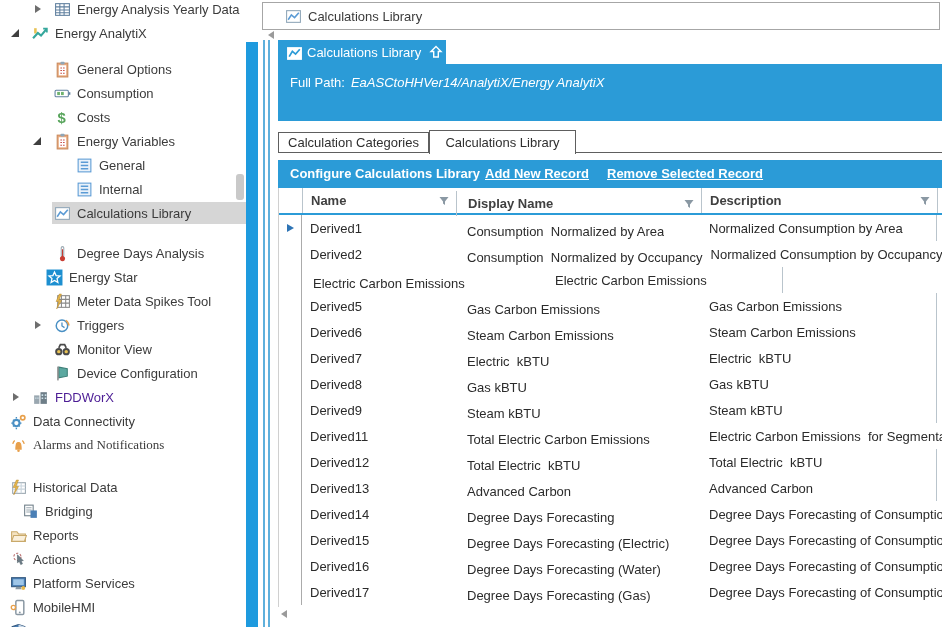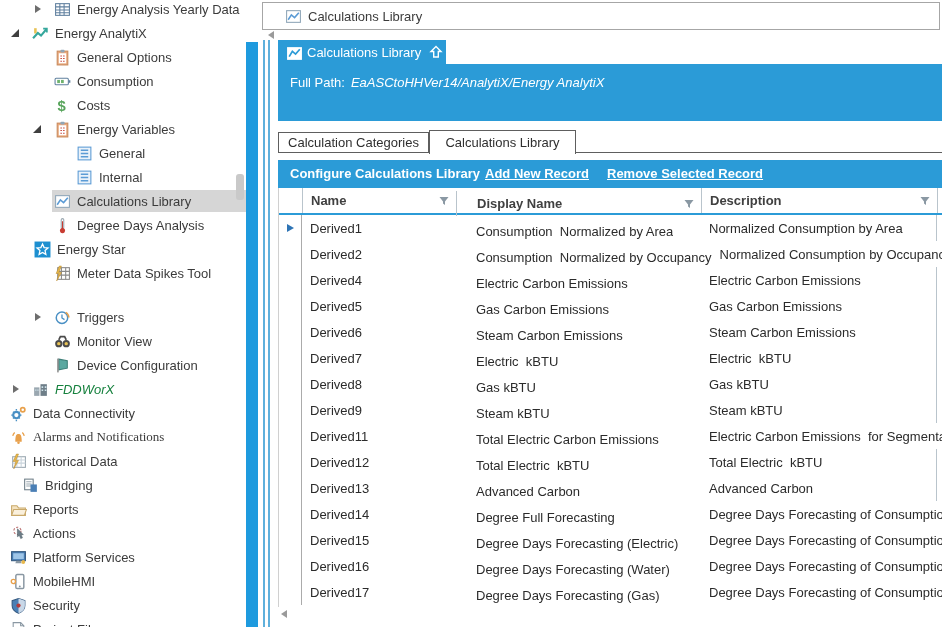--- a/index.html
+++ b/index.html
@@ -44,21 +44,21 @@
   .grid-titlebar { position:absolute; left:278px; top:160px; width:664px; height:28px; background:#2b9bd7; color:#fff; }
   .grid-titlebar .gtitle { position:absolute; left:12px; top:6px; font-weight:bold; }
   .grid-titlebar a { color:#fff; text-decoration:underline; font-weight:600; position:absolute; top:6px; white-space:nowrap; cursor:pointer; }
   .grid { position:absolute; left:278px; top:188px; width:664px; height:419px; border-left:1px solid #d0d0d0; }
   .ghead { display:flex; height:27px; border-bottom:2px solid #2b9bd7; align-items:center; }
   .gcell { display:flex; align-items:center; height:100%; }
   .ghead .gcell { border-left:1px solid #b9c4cc; font-weight:bold; color:#404040; }
   .ghead .gcell.c-sel { border-left:none; }
   .c-sel  { flex:0 0 23px; }
   .c-name { flex:0 0 154px; padding-left:8px; }
-  .c-disp { flex:0 0 245px; padding-left:20px;margin-top:6px; }
+  .c-disp { flex:0 0 245px; padding-left:11px;margin-top:6px; }
   .c-desc { flex:0 0 236px; padding-left:8px; }
   .c-rest { flex:1; border-left:1px solid #b9c4cc; height:100%; }
   .funnel { margin-left:auto; margin-right:6px; width:12px; height:12px; }
   .funnel svg { display:block; }
   .grow { display:flex; height:26px; align-items:center; color:#2b2b2b; }
   .grow .c-sel { border-right:1px solid #ababab; height:26px; display:flex; align-items:center; justify-content:center; }
   .grow .c-desc { border-right:1px solid #b9c4cc; height:26px; display:flex; align-items:center; }
   .grow .val { white-space:pre; overflow:hidden; }
   .row-arrow { width:0; height:0; border-left:7px solid #2e74b5; border-top:4.5px solid transparent; border-bottom:4.5px solid transparent; }
 </style>
@@ -84,21 +84,21 @@
         <span class="ticon">
           <svg viewBox="0 0 16 16">
             <rect x="2" y="3" width="2.4" height="5" fill="#e8c254"></rect>
             <path d="M1 12.5 L5.5 7.5 L8.5 10 L13.5 4" stroke="#35a79c" stroke-width="2" fill="none"></path>
             <path d="M10.5 3.5 h3.5 v3.5" stroke="#35a79c" stroke-width="1.6" fill="none"></path>
           </svg>
         </span>
         <span class="tlabel">Energy AnalytiX</span>
       </span>
     </div>
-    <div class="trow" style="padding-left: 52px;">
+    <div class="trow" style="padding-left: 52px; margin-top: 12px;">
       <span class="tinner">
         <span class="ticon">
           <svg viewBox="0 0 16 16">
             <rect x="3" y="2" width="10" height="13" fill="#e8a87c" stroke="#c98b5e"></rect>
             <rect x="4.5" y="4" width="7" height="9.5" fill="#fff"></rect>
             <rect x="6" y="0.8" width="4" height="2.4" rx="1" fill="#8fa6b8"></rect>
             <path d="M6 6.5h4M6 9h4M6 11.5h4" stroke="#c94f44" stroke-dasharray="1.5 1"></path>
           </svg>
         </span>
         <span class="tlabel">General Options</span>
@@ -167,33 +167,33 @@
       <span class="tinner sel">
         <span class="ticon">
           <svg viewBox="0 0 16 16">
             <rect x="1.5" y="2.5" width="13" height="11" fill="#fff" stroke="#8fa6b8"></rect>
             <path d="M3 11 L6 6.5 L9 9 L13 4.5" stroke="#5b9bd5" stroke-width="1.5" fill="none"></path>
           </svg>
         </span>
         <span class="tlabel">Calculations Library</span>
       </span>
     </div>
-    <div class="trow" style="padding-left: 52px;">
+    <div class="trow" style="padding-left: 52px; margin-top: 16px;">
       <span class="tinner">
         <span class="ticon">
           <svg viewBox="0 0 16 16">
             <rect x="6.8" y="1.5" width="2.4" height="9.5" rx="1.2" fill="#fff" stroke="#9aa7b0"></rect>
             <rect x="7.5" y="4" width="1" height="7.5" fill="#c83c32"></rect>
             <circle cx="8" cy="12.8" r="2.4" fill="#c83c32"></circle>
           </svg>
         </span>
         <span class="tlabel">Degree Days Analysis</span>
       </span>
     </div>
-    <div class="trow" style="padding-left: 32px; text-align: right;">
+    <div class="trow" style="padding-left: 44px; text-align: right;">
       <span class="tinner">
         <span class="ticon">
           <svg viewBox="0 0 16 16">
             <rect x="0.5" y="0.5" width="15" height="15" fill="#1d8fd0"></rect>
             <path d="M8 2.8 L9.5 6.2 L13.2 6.5 L10.4 9 L11.2 12.6 L8 10.7 L4.8 12.6 L5.6 9 L2.8 6.5 L6.5 6.2 Z" fill="none" stroke="#fff" stroke-width="1.2"></path>
           </svg>
         </span>
         <span class="tlabel">Energy Star</span>
       </span>
     </div>
@@ -202,21 +202,21 @@
         <span class="ticon">
           <svg viewBox="0 0 16 16">
             <rect x="3.5" y="2.5" width="11" height="11" fill="#fff" stroke="#8a8a8a"></rect>
             <path d="M3.5 6h11M3.5 9.5h11M7 2.5v11M11 2.5v11" stroke="#8a8a8a"></path>
             <path d="M5 1 L2 8 H4.5 L2.5 15 L7 7 H4.5 L7 1 Z" fill="#e8b84b" stroke="#b8892f" stroke-width="0.5"></path>
           </svg>
         </span>
         <span class="tlabel">Meter Data Spikes Tool</span>
       </span>
     </div>
-    <div class="trow" style="padding-left: 32px; margin-top: 20px;">
+    <div class="trow" style="padding-left: 32px;">
       <span class="exp collapsed"></span>
       <span class="tinner">
         <span class="ticon">
           <svg viewBox="0 0 16 16">
             <circle cx="7.5" cy="8.2" r="5.4" fill="#fff" stroke="#4a90c4" stroke-width="1.4"></circle>
             <path d="M7.5 5.2v3.2l2.4 1.6" stroke="#4a90c4" stroke-width="1.2" fill="none"></path>
             <path d="M11 3.2 a6 6 0 0 1 3 4.8" stroke="#e8a04b" stroke-width="1.5" fill="none"></path>
           </svg>
         </span>
         <span class="tlabel">Triggers</span>
@@ -250,21 +250,21 @@
     <div class="trow" style="padding-left: 10px;">
       <span class="exp collapsed"></span>
       <span class="tinner">
         <span class="ticon">
           <svg viewBox="0 0 16 16">
             <rect x="2" y="6" width="5" height="8" fill="#9aa7b0"></rect>
             <rect x="8" y="3" width="6" height="11" fill="#6e7e88"></rect>
             <path d="M9 5h1.5v1.5H9zM12 5h1.5v1.5H12zM9 8h1.5v1.5H9zM12 8h1.5v1.5H12zM3 8h1.2v1.2H3zM5 8h1.2v1.2H5z" fill="#cfe3ea"></path>
           </svg>
         </span>
-        <span class="tlabel" style="color: #15803d; font-style: italic;">FDDWorX</span>
+        <span class="tlabel" style="color: #4c1d95;">FDDWorX</span>
       </span>
     </div>
     <div class="trow" style="padding-left: 8px;">
       <span class="tinner">
         <span class="ticon">
           <svg viewBox="0 0 16 16">
             <circle cx="6" cy="9.5" r="3" fill="none" stroke="#4a90c4" stroke-width="2"></circle>
             <path d="M6 5.2V3.8M6 15.2v-1.4M1.2 9.5H2.6M9.4 9.5h1.4M2.8 6.3 3.8 7.3M8.2 11.7l1 1M2.8 12.7 3.8 11.7M8.2 7.3l1-1" stroke="#4a90c4" stroke-width="1.3"></path>
             <circle cx="12" cy="4.5" r="2" fill="none" stroke="#e8a04b" stroke-width="1.6"></circle>
           </svg>
@@ -277,21 +277,21 @@
         <span class="ticon">
           <svg viewBox="0 0 16 16">
             <path d="M5 12 C5 7 5.5 4.8 8 4.8 C10.5 4.8 11 7 11 12 Z" fill="#e8a04b"></path>
             <circle cx="8" cy="13" r="1.2" fill="#e8a04b"></circle>
             <path d="M2.6 6.5 a6.5 6.5 0 0 1 1.8-3.2 M13.4 6.5 a6.5 6.5 0 0 0 -1.8-3.2" stroke="#e8a04b" stroke-width="1.2" fill="none"></path>
           </svg>
         </span>
         <span class="tlabel">Alarms and Notifications</span>
       </span>
     </div>
-    <div class="trow" style="padding-left: 8px;">
+    <div class="trow" style="padding-left: 8px; margin-top: 18px;">
       <span class="tinner">
         <span class="ticon">
           <svg viewBox="0 0 16 16">
             <rect x="2.5" y="3.5" width="12" height="10" fill="#fff" stroke="#9aa7b0"></rect>
             <path d="M2.5 6.5h12M2.5 9.5h12M6.5 3.5v10M10.5 3.5v10" stroke="#c9d4dc"></path>
             <path d="M6 1 L3 8 H5.5 L3.5 15 L8 7 H5.5 L8 1 Z" fill="#e8b84b" stroke="#b8892f" stroke-width="0.5"></path>
           </svg>
         </span>
         <span class="tlabel">Historical Data</span>
       </span>
@@ -493,23 +493,20 @@
         </div>
         <div class="gcell c-disp">
           <span class="val">Consumption  Normalized by Occupancy</span>
         </div>
         <div class="gcell c-desc">
           <span class="val">Normalized Consumption by Occupancy</span>
         </div>
       </div>
       <div class="grow">
         <div class="c-sel"></div>
-        <div class="gcell c-name">
-          <span class="val">Derived4</span>
-        </div>
         <div class="gcell c-disp">
           <span class="val">Electric Carbon Emissions</span>
         </div>
         <div class="gcell c-desc">
           <span class="val">Electric Carbon Emissions</span>
         </div>
       </div>
       <div class="grow">
         <div class="c-sel"></div>
         <div class="gcell c-name">
@@ -605,21 +602,21 @@
         <div class="gcell c-desc">
           <span class="val">Advanced Carbon</span>
         </div>
       </div>
       <div class="grow">
         <div class="c-sel"></div>
         <div class="gcell c-name">
           <span class="val">Derived14</span>
         </div>
         <div class="gcell c-disp">
-          <span class="val">Degree Full Forecasting</span>
+          <span class="val">Degree Days Forecasting</span>
         </div>
         <div class="gcell c-desc">
           <span class="val">Degree Days Forecasting of Consumption</span>
         </div>
       </div>
       <div class="grow">
         <div class="c-sel"></div>
         <div class="gcell c-name">
           <span class="val">Derived15</span>
         </div>

